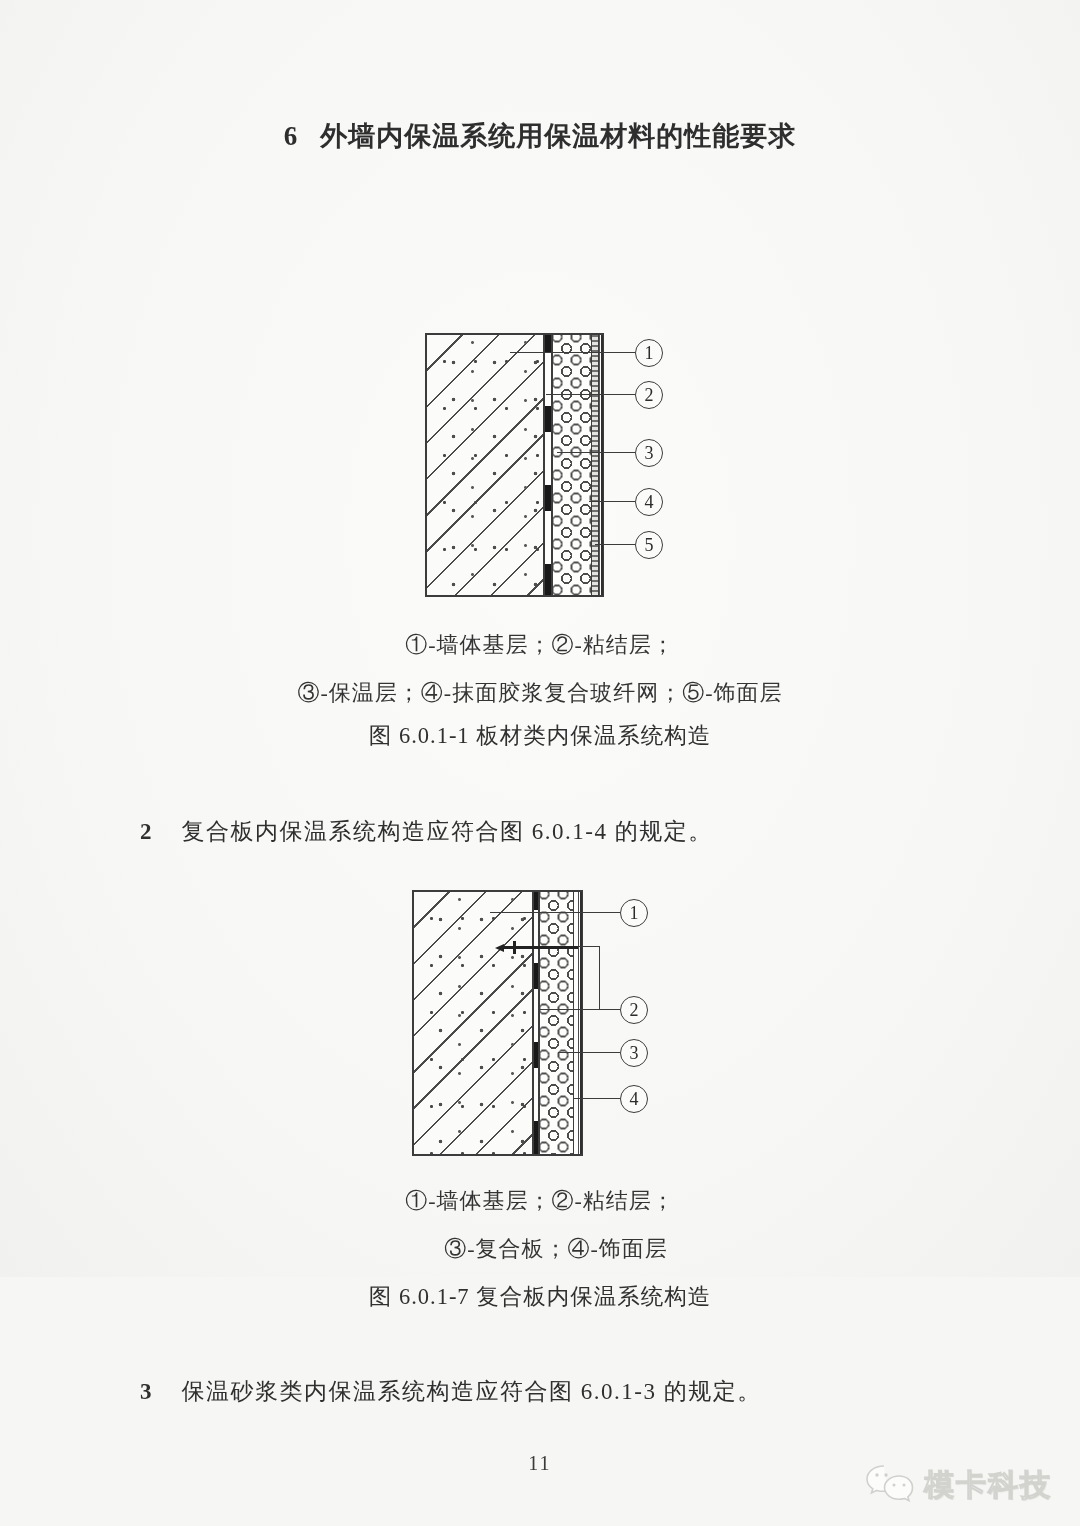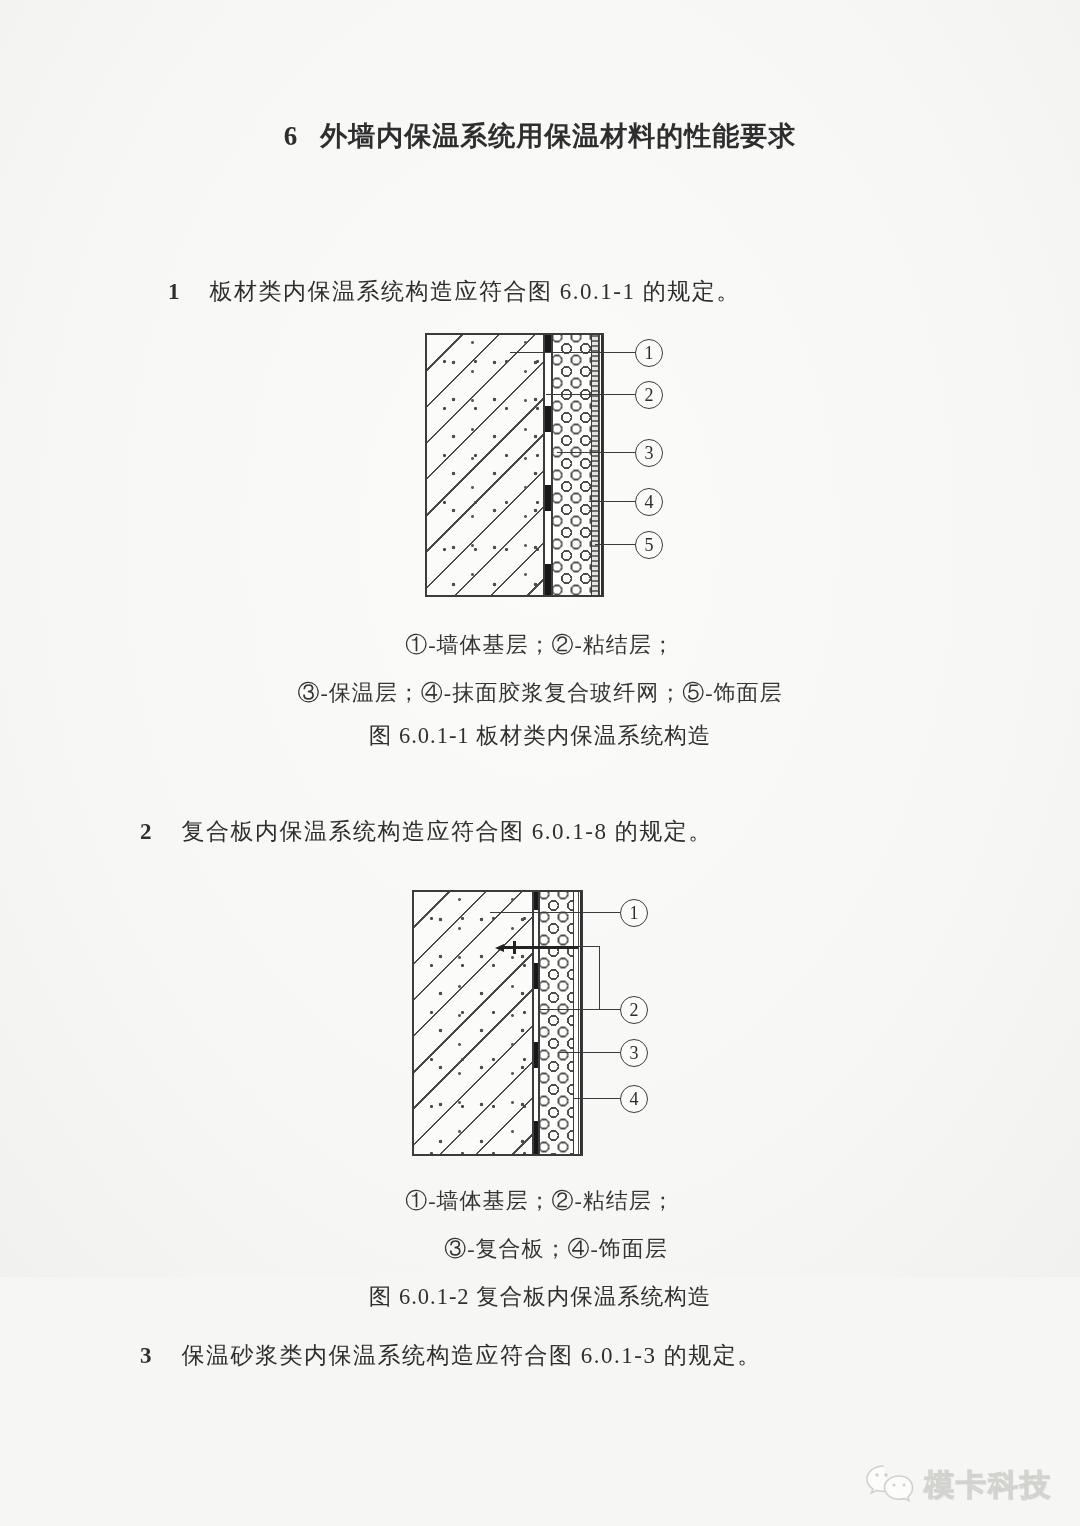--- a/index.html
+++ b/index.html
@@ -94,23 +94,20 @@
 </head>
 <body>
 
 <div class="page">
 
   <div class="abs title-line">
     <span class="num">6</span><span>外墙内保温系统用保温材料的性能要求</span>
   </div>
 
 
-  <div class="abs body-line" style="left:168px; top:276px;">
-    <span class="num">1</span><span>板材类内保温系统构造应符合图 6.0.1-1 的规定。</span>
-  </div>
 
   <div class="diagram" style="left:425px; top:333px; width:242px; height:264px;">
     <div class="assembly" style="left:0; top:0; width:179px; height:264px;">
       <div class="layer wall-hatch" style="left:0;   width:116px;"></div>
       <div class="layer bond-strip" style="left:116px; width:10px;"></div>
       <div class="layer insul-pattern" style="left:126px; width:38px;"></div>
       <div class="layer mesh-strip" style="left:164px; width:8px;"></div>
       <div class="layer finish-strip" style="left:172px; width:4px;"></div>
     </div>
     <div class="leader" style="left:85px;  top:19px;  width:125px;"></div>
@@ -133,21 +130,21 @@
     <div class="callout" style="left:210px; top:198px;">
         <span>5</span>
       </div>
   </div>
 
   <div class="abs legend-line" style="top:630px;">①-墙体基层；②-粘结层；</div>
   <div class="abs legend-line" style="top:678px;">③-保温层；④-抹面胶浆复合玻纤网；⑤-饰面层</div>
   <div class="abs caption-line" style="top:720px;">图 6.0.1-1 板材类内保温系统构造</div>
 
   <div class="abs body-line" style="left:140px; top:816px;">
-    <span class="num">2</span><span>复合板内保温系统构造应符合图 6.0.1-8 的规定。</span>
+    <span class="num">2</span><span>复合板内保温系统构造应符合图 6.0.1-4 的规定。</span>
   </div>
 
   <div class="diagram" style="left:412px; top:890px; width:250px; height:268px;">
     <div class="assembly" style="left:0; top:0; width:171px; height:266px;">
       <div class="layer wall-hatch" style="left:0;     width:118px;"></div>
       <div class="layer bond-strip" style="left:118px; width:8px;"></div>
       <div class="layer insul-pattern" style="left:126px; width:33px;"></div>
       <div class="layer double-strip" style="left:159px; width:9px;"></div>
     </div>
 
@@ -171,26 +168,27 @@
     <div class="callout" style="left:208px; top:149px;">
         <span>3</span>
       </div>
     <div class="callout" style="left:208px; top:195px;">
         <span>4</span>
       </div>
   </div>
 
   <div class="abs legend-line" style="top:1186px;">①-墙体基层；②-粘结层；</div>
   <div class="abs legend-line" style="top:1234px;padding-left:32px;">③-复合板；④-饰面层</div>
-  <div class="abs caption-line" style="top:1281px;">图 6.0.1-2 复合板内保温系统构造</div>
-
-  <div class="abs body-line" style="left:140px; top:1340px;">
+  <div class="abs caption-line" style="top:1281px;">图 6.0.1-7 复合板内保温系统构造</div>
+
+  <div class="abs body-line" style="left:140px; top:1376px;">
     <span class="num">3</span><span>保温砂浆类内保温系统构造应符合图 6.0.1-3 的规定。</span>
   </div>
 
+  <div class="abs page-number">11</div>
 
   <div class="watermark">
     <span style="display:inline-block; line-height:0;">
       <svg width="52" height="44" viewBox="0 0 52 44">
         <g fill="#fcfcfa" stroke="#d0d0cd" stroke-width="1.6">
           <path d="M20 3 C10 3 3 9 3 16 c0 4 2.2 7.4 5.8 9.8 L7.5 30 l5.2-2.6 c2.2 0.6 4.6 0.9 7.3 0.9 1 0 2-.1 2.9-.2"></path>
           <path d="M35 13 c-8 0-14.5 5.2-14.5 11.6 0 6.4 6.5 11.6 14.5 11.6 1.9 0 3.8-.3 5.4-.8 l4.6 2.3-1.1-3.8 c2.9-2.1 4.6-5.6 4.6-9.3 C48.5 18.2 43 13 35 13z"></path>
         </g>
         <g fill="#d0d0cd">
           <circle cx="13" cy="12" r="1.7"></circle>

